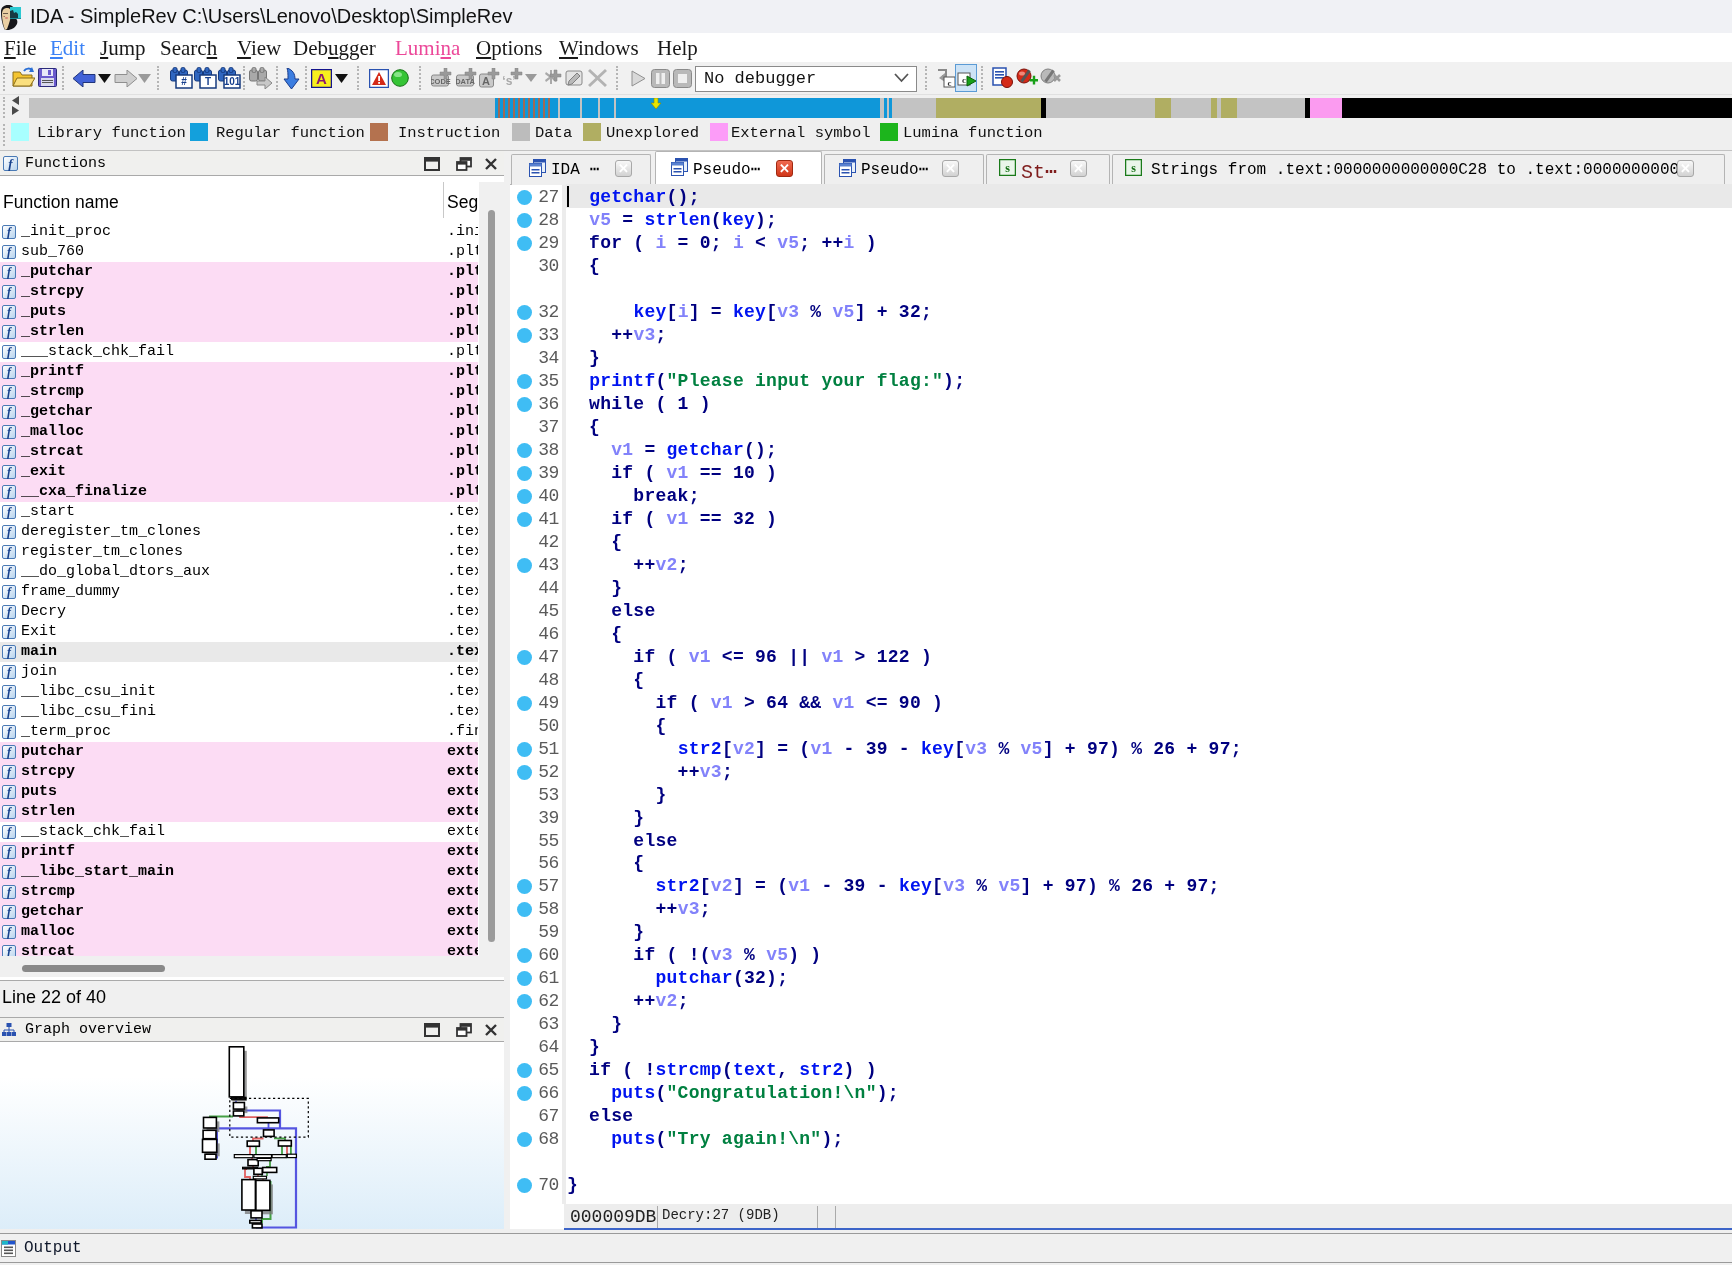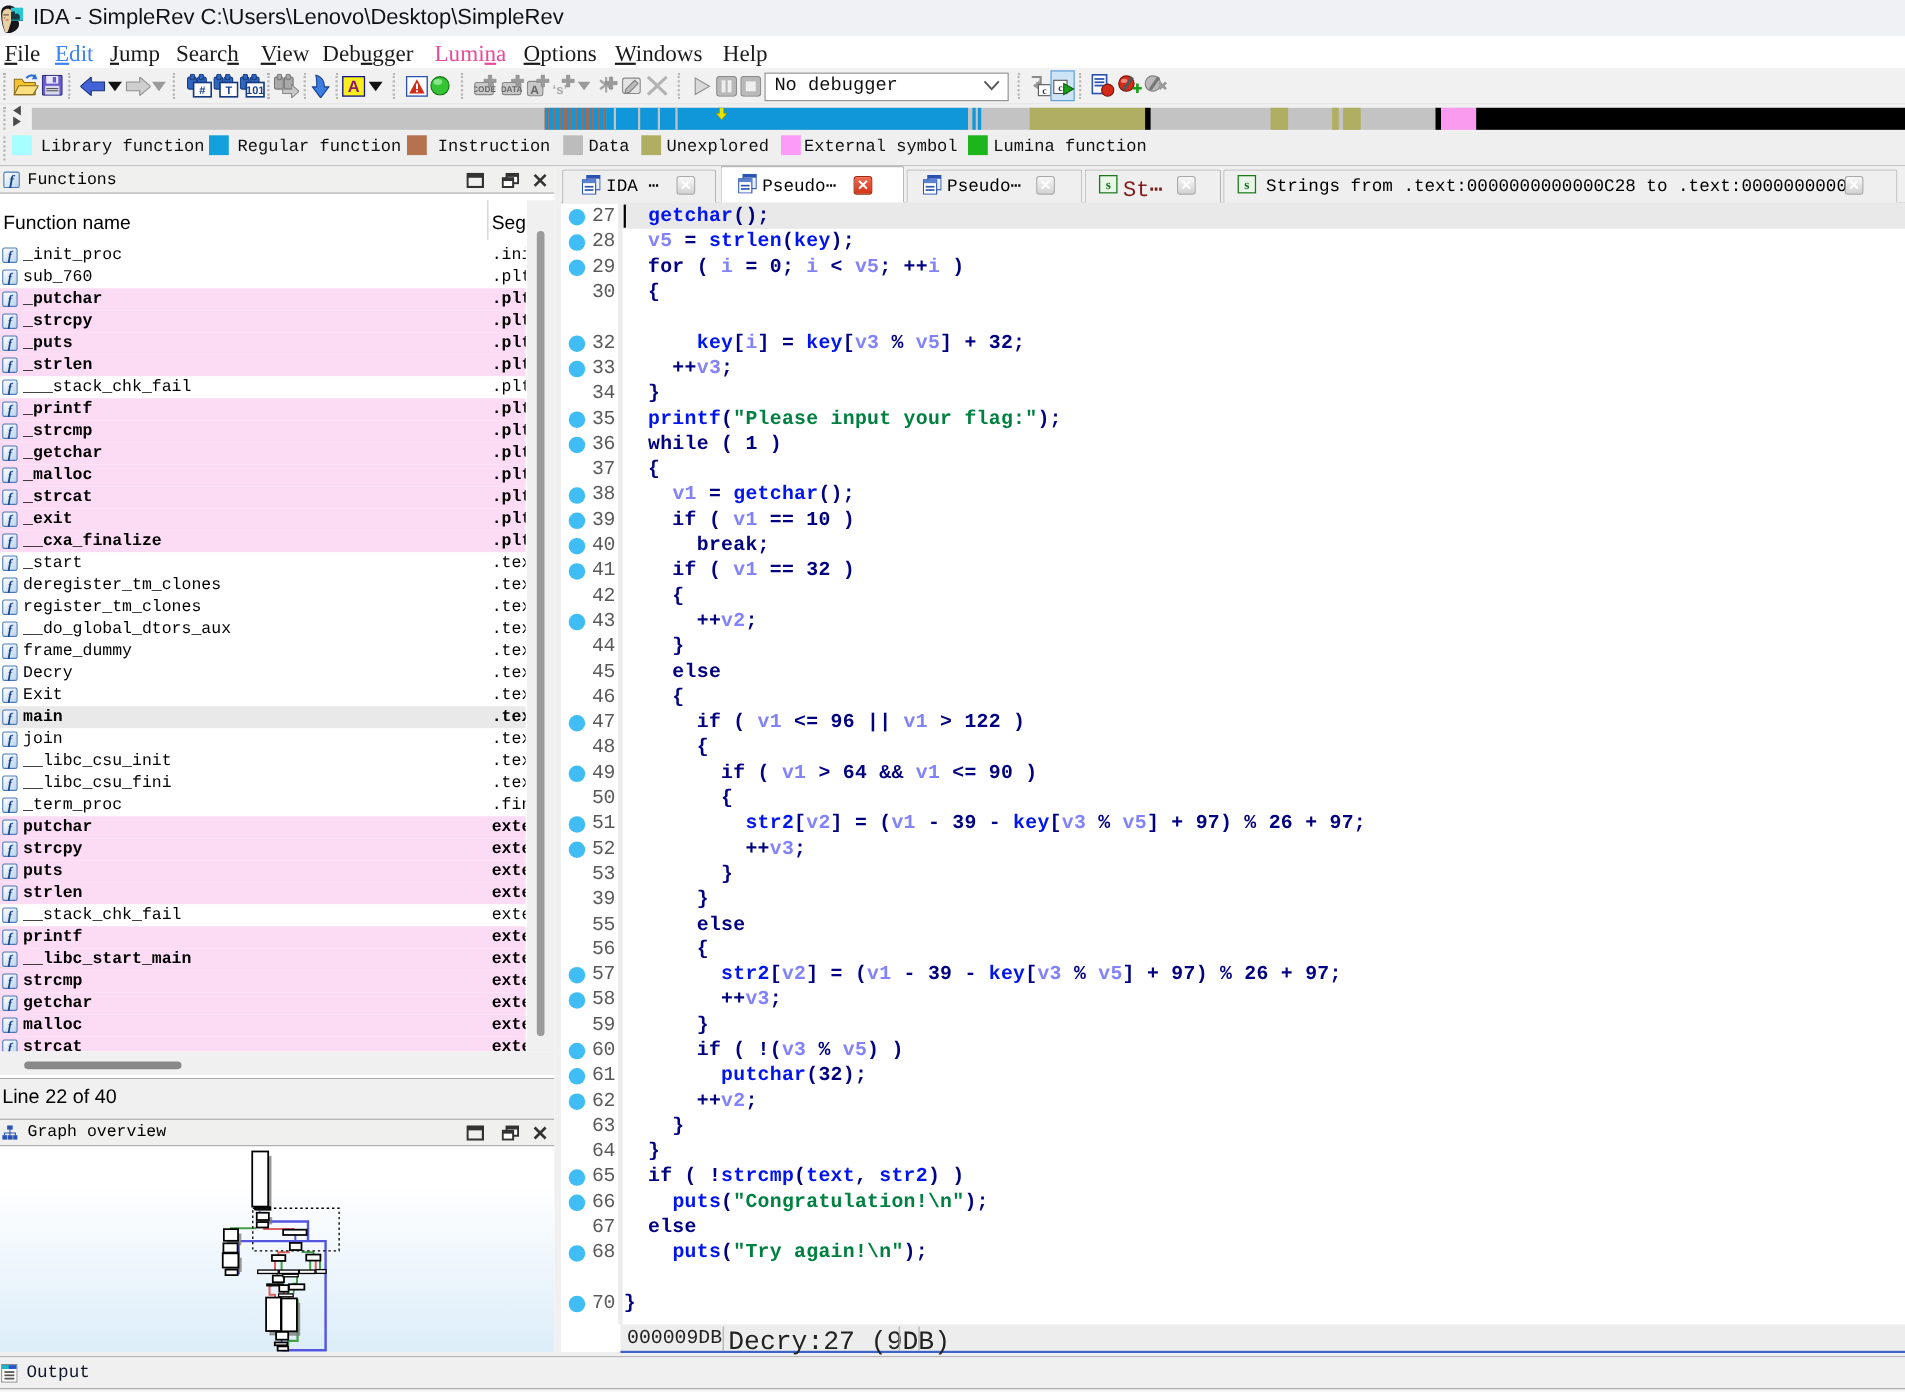--- a/index.html
+++ b/index.html
@@ -517,15 +517,15 @@
 <div class="cl" style="top:1013.3px"><span class="num">63</span><span class="txt">    }</span></div>
 <div class="cl" style="top:1036.2px"><span class="num">64</span><span class="txt">  }</span></div>
 <div class="cl" style="top:1059.2px"><span class="dot"></span><span class="num">65</span><span class="txt">  if ( !<span class="f">strcmp</span>(<span class="f">text</span>, <span class="f">str2</span>) )</span></div>
 <div class="cl" style="top:1082.2px"><span class="dot"></span><span class="num">66</span><span class="txt">    <span class="f">puts</span>(<span class="s">"Congratulation!\n"</span>);</span></div>
 <div class="cl" style="top:1105.2px"><span class="num">67</span><span class="txt">  else</span></div>
 <div class="cl" style="top:1128.2px"><span class="dot"></span><span class="num">68</span><span class="txt">    <span class="f">puts</span>(<span class="s">"Try again!\n"</span>);</span></div>
 <div class="cl" style="top:1174.1px"><span class="dot"></span><span class="num">70</span><span class="txt">}</span></div>
 <div class="abs" style="left:564px;top:1204px;width:1168px;height:26px;background:#ededed;border-bottom:2px solid #3c64c8"></div>
 <div class="abs mono" style="left:570px;top:1207px;font-size:18px;color:#222">000009DB</div>
 <div class="abs" style="left:657px;top:1206px;width:1px;height:22px;background:#aaa"></div>
-<div class="abs mono" style="left:662px;top:1207px;font-size:24px;color:#222">Decry:27 (9DB)</div>
+<div class="abs mono" style="left:662px;top:1207px;font-size:14px;color:#222">Decry:27 (9DB)</div>
 <div class="abs" style="left:817px;top:1206px;width:1px;height:22px;background:#aaa"></div>
 <div class="abs" style="left:835px;top:1206px;width:1px;height:22px;background:#aaa"></div>
 </div>
 </body></html>

